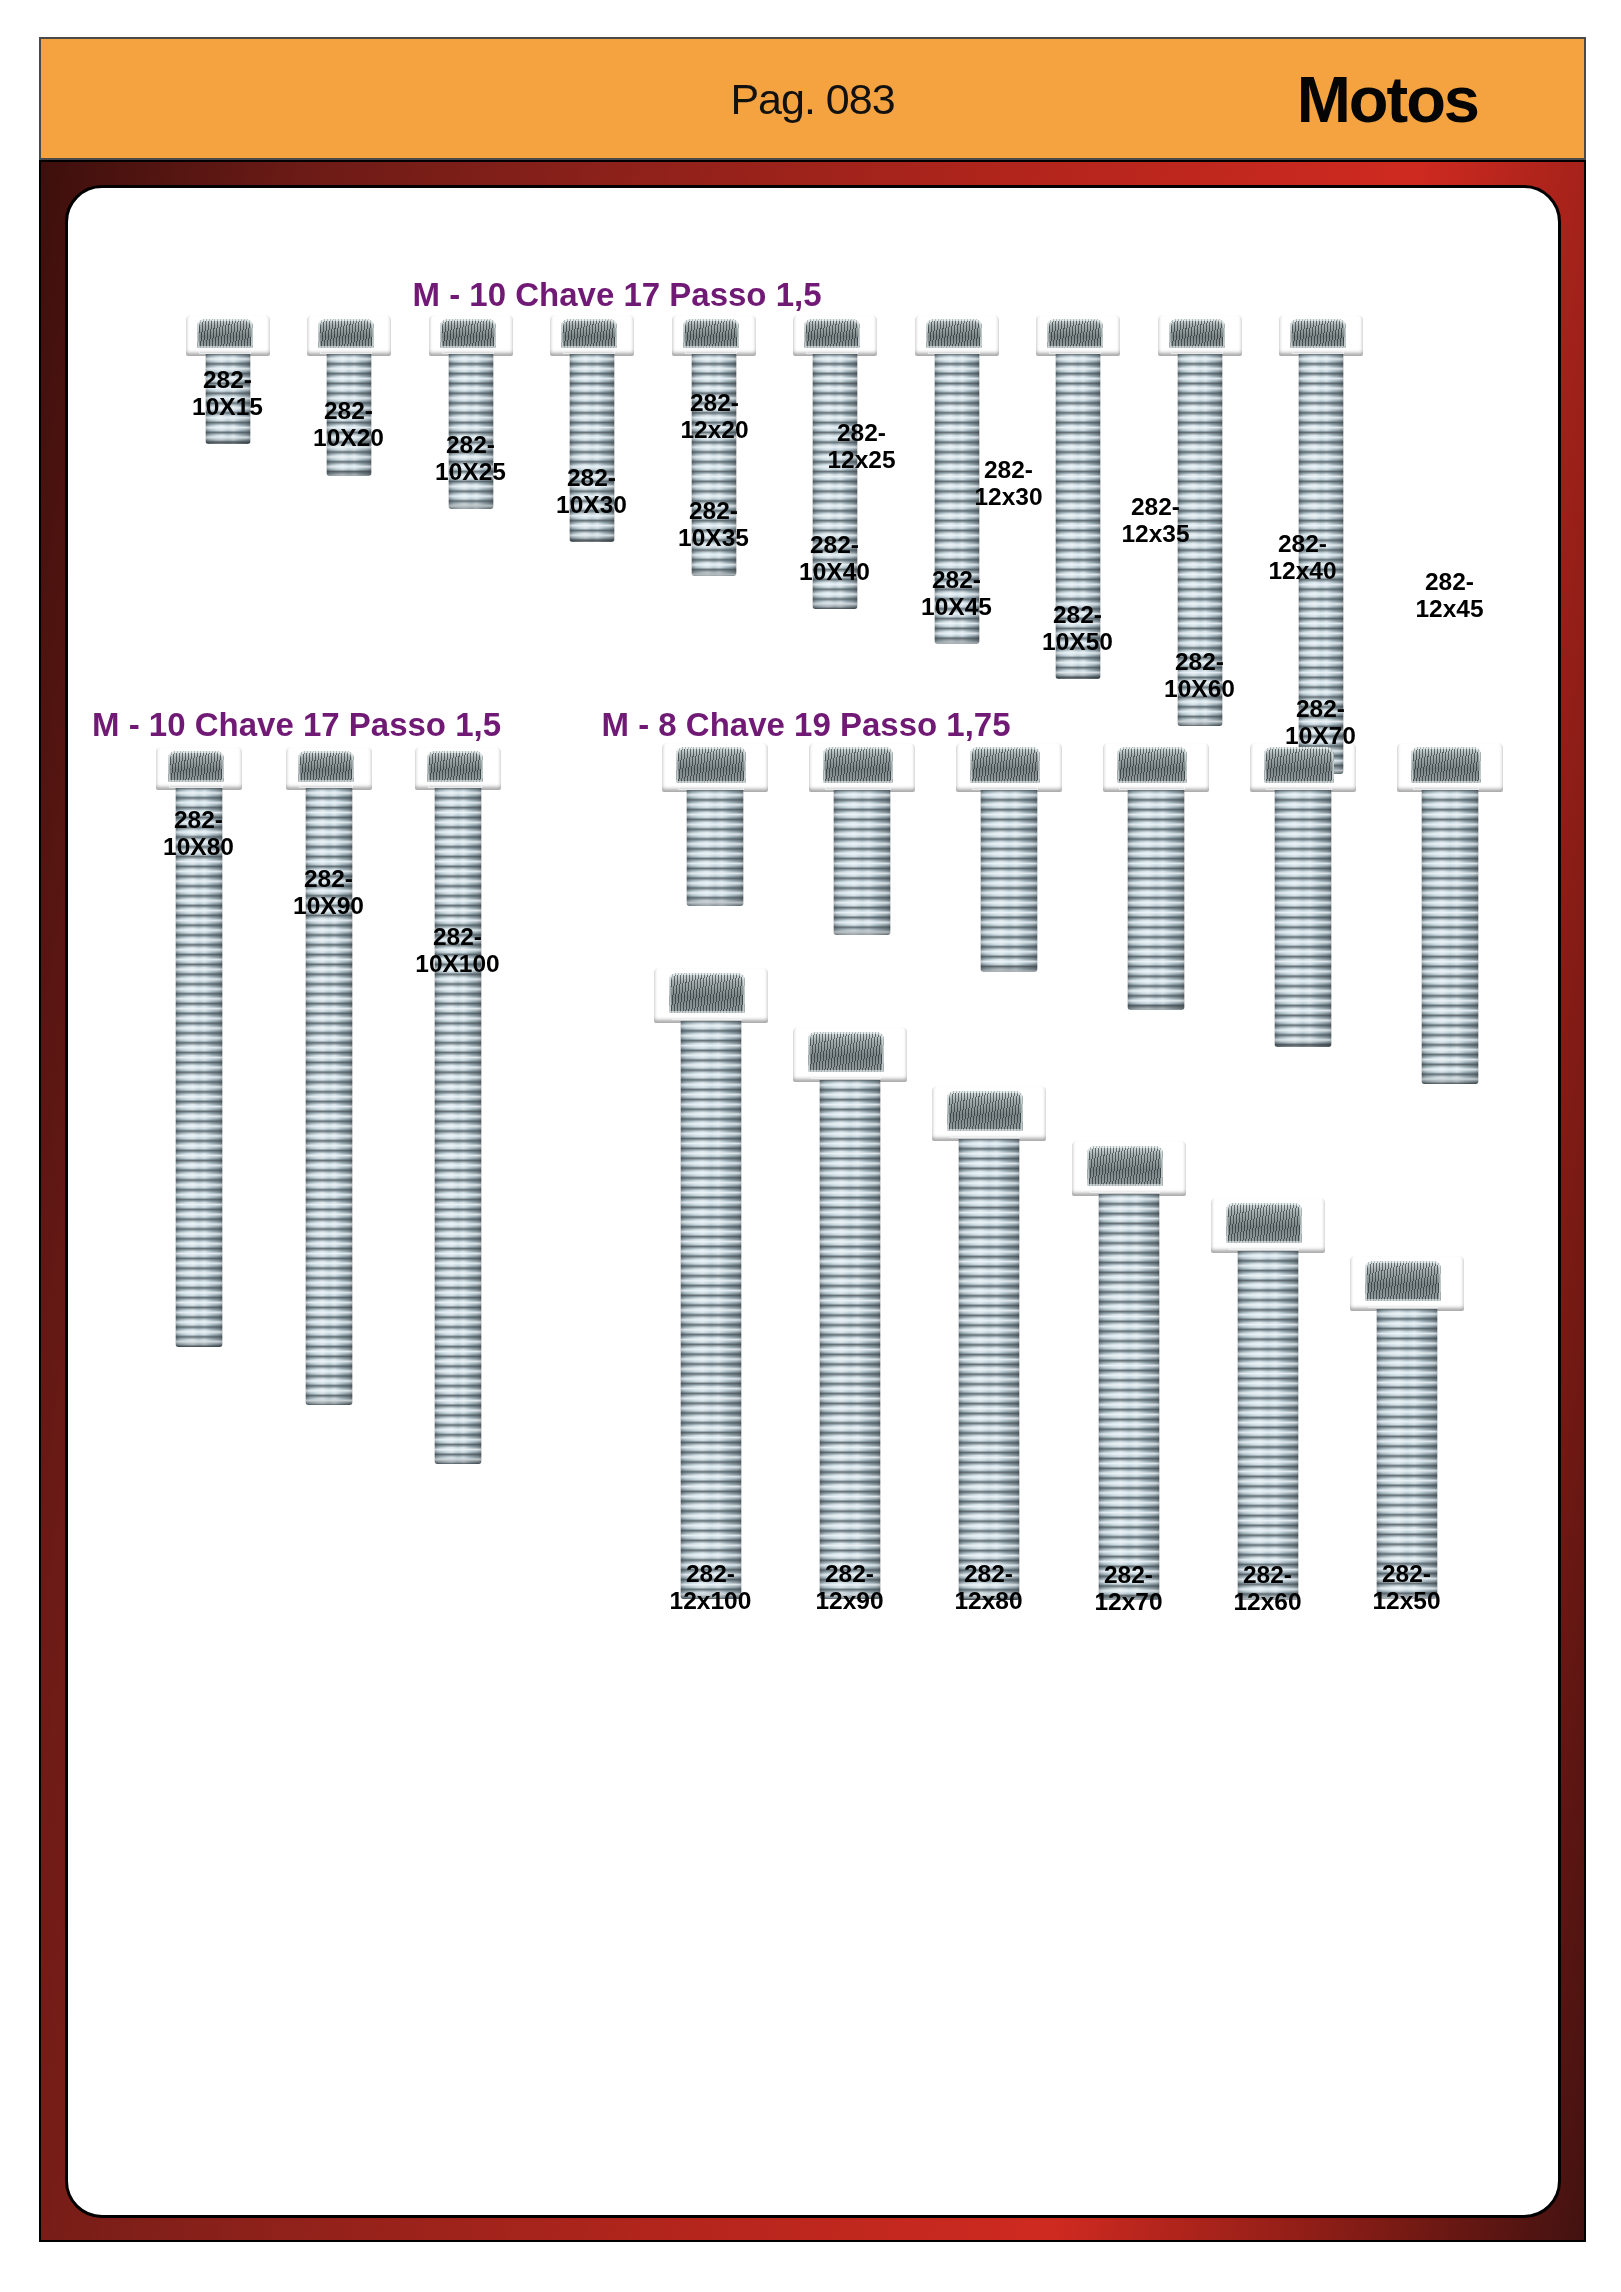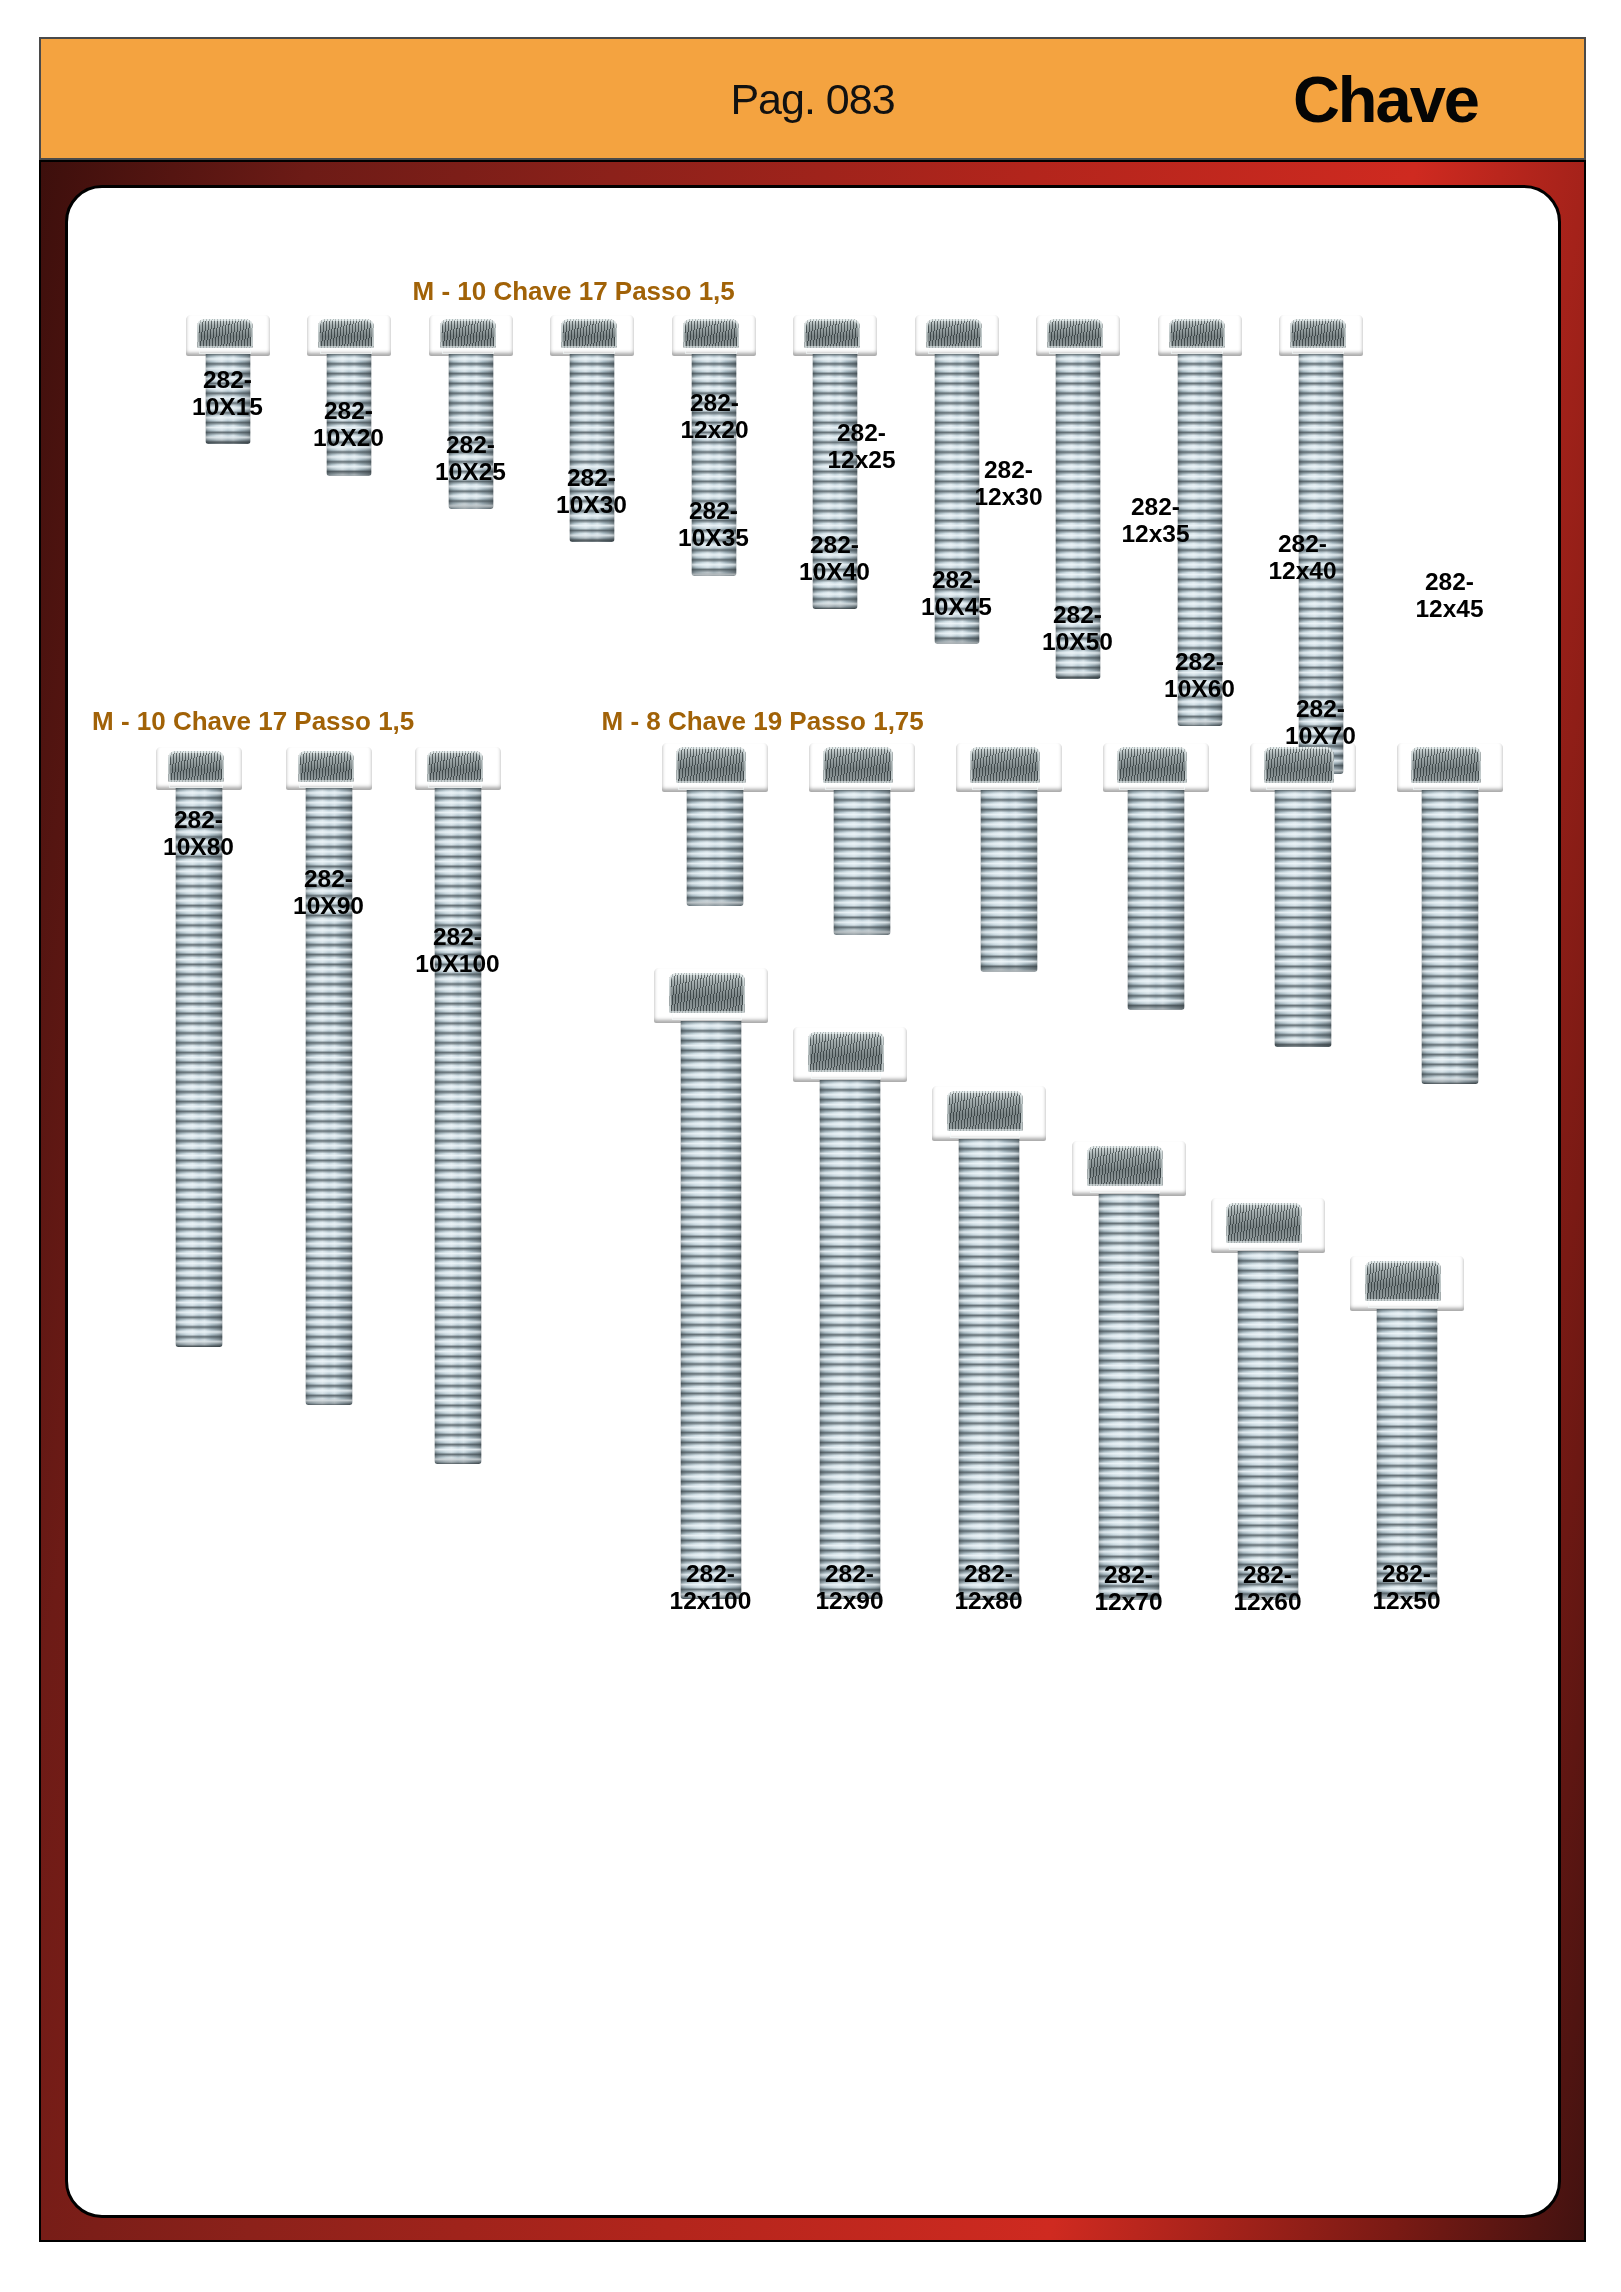--- a/index.html
+++ b/index.html
@@ -54,21 +54,21 @@
   .main-title{
     position:absolute;left:25.5px;top:23.5px;
     font-size:55px;font-weight:bold;font-style:italic;
     color:#19A7E0;
     letter-spacing:-1px;
     white-space:nowrap;
     font-family:"Liberation Sans", sans-serif;
   }
   .sub-title{
     position:absolute;
-    font-size:26px;font-weight:bold;color:#a16207;
+    font-size:33px;font-weight:bold;color:#701a75;
     white-space:nowrap;
     font-family:"Liberation Sans", sans-serif;
   }
   #sub-1{left:345px;top:88px;}
   #sub-2{left:24.5px;top:518px;}
   #sub-3{left:534px;top:518px;}
 
   
   .bolt{position:absolute;}
   .bolt-head{
@@ -119,21 +119,21 @@
   }
   .bolt-label .l2{display:block;}
 </style>
 </head>
 <body>
 
 <div class="page">
 
   <div class="header-bar">
     <div class="page-number">Pag. 083</div>
-    <div class="section-name">Chave</div>
+    <div class="section-name">Motos</div>
   </div>
 
   <div class="frame-outer">
     <div class="frame-inner">
 
 
       <div class="sub-title" id="sub-1">M - 10 Chave 17 Passo 1,5</div>
       <div class="sub-title" id="sub-2">M - 10 Chave 17 Passo 1,5</div>
       <div class="sub-title" id="sub-3">M - 8 Chave 19 Passo 1,75</div>
 

